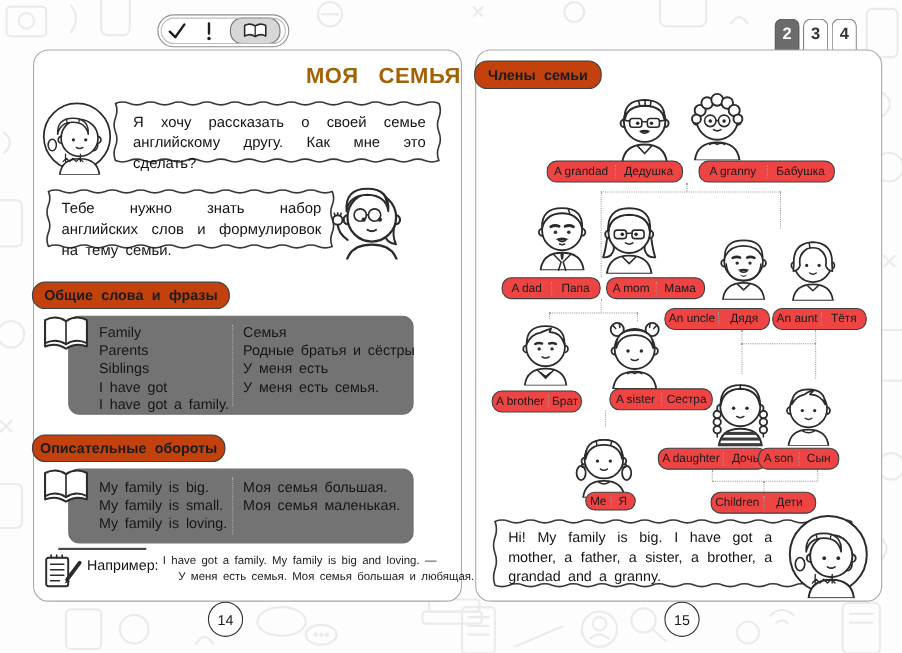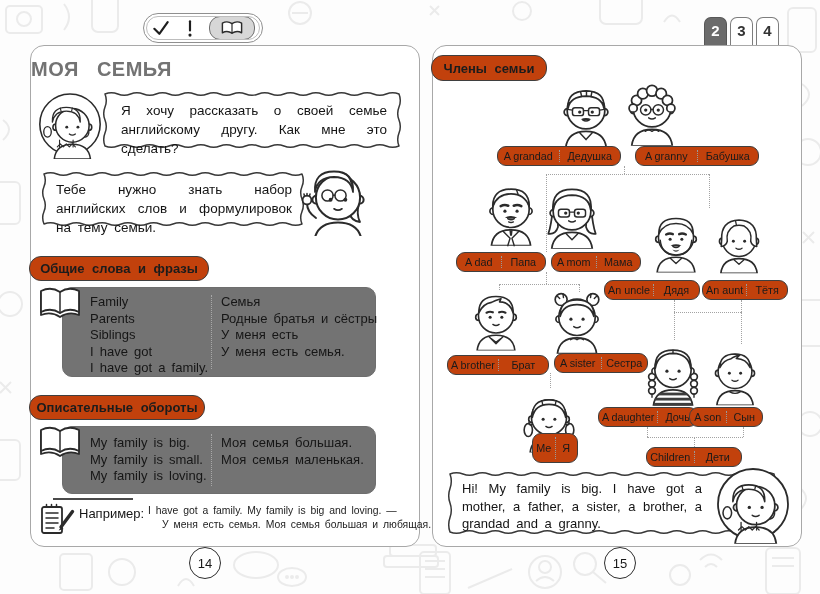--- a/index.html
+++ b/index.html
@@ -18,40 +18,40 @@
             display:flex;align-items:center;justify-content:center;}
   
   .tab{position:absolute;top:17px;width:23px;height:34px;background:#fff;border:1.5px solid #7d7d7d;
        border-bottom:none;border-radius:7px 7px 0 0;display:flex;justify-content:center;z-index:1;
        font-size:15px;font-weight:bold;color:#333;padding-top:4px;box-sizing:border-box;}
   .tab.active{background:#6b6b6b;color:#fff;border-color:#575757;}
   
   .pill{position:absolute;background:#c2410c;border:1.6px solid #3f3f3f;border-radius:12px;display:flex;
         align-items:center;justify-content:center;font-weight:bold;font-size:13px;color:#1c1c1c;
         word-spacing:4px;z-index:3;white-space:nowrap;}
-  .page-title{position:absolute;left:0;right:0;top:12px;text-align:left;font-size:20px;font-weight:bold;
-        letter-spacing:.5px;word-spacing:12px;color:#737373;}
+  .page-title{position:absolute;left:0;right:0;top:12px;text-align:right;font-size:20px;font-weight:bold;
+        letter-spacing:.5px;word-spacing:12px;color:#a16207;}
   
   .wavy{position:absolute;}
   .wavy svg.wv{position:absolute;inset:0;width:100%;height:100%;}
   .wavy .txt{position:relative;z-index:1;font-size:13.5px;line-height:19px;text-align:justify;
              word-spacing:3px;color:#141414;}
   
   .vocab-box{position:absolute;background:#737373;border:1.5px solid #6e6e6e;border-radius:10px;z-index:2;}
   .vdiv{position:absolute;top:7px;bottom:7px;border-left:1.5px dotted #a8a8a8;}
   .vcol{position:absolute;font-size:13px;line-height:16.5px;color:#161616;white-space:nowrap;word-spacing:2.5px;}
   .vcol div{height:16.5px;}
   .bk-ic{position:absolute;z-index:3;}
   
   .ex-rule{position:absolute;height:2px;background:#4a4a4a;z-index:3;}
   .ex-label{position:absolute;font-size:13px;color:#161616;z-index:3;}
   .ex-text{position:absolute;font-size:10.4px;line-height:13.5px;color:#222;z-index:3;word-spacing:2px;white-space:nowrap;}
   .ex-text .l2{padding-left:14px;}
   
-  .vlabel{position:absolute;background:#c2410c;border:1.4px solid #3f3f3f;border-radius:9px;display:flex;
+  .vlabel{position:absolute;background:#ef4444;border:1.4px solid #3f3f3f;border-radius:9px;display:flex;
           align-items:stretch;font-size:10.8px;color:#1a1a1a;z-index:3;box-sizing:border-box;text-align:center;}
   .vlabel .cell{flex:1;display:flex;align-items:center;justify-content:center;padding:0 3px;white-space:nowrap;}
   .vlabel .sep{border-left:1.3px dotted #9a9a9a;margin:3px 0;}
   .dotv{position:absolute;border-left:1.4px dotted #a3a3a3;width:0;z-index:1;}
   .doth{position:absolute;border-top:1.4px dotted #a3a3a3;height:0;z-index:1;}
   .avatar{position:absolute;z-index:2;}
   
   .ln{stroke:#2b2b2b;stroke-width:1.8;fill:#fff;stroke-linecap:round;stroke-linejoin:round;}
   .thin{stroke:#2b2b2b;stroke-width:1.5;fill:none;stroke-linecap:round;stroke-linejoin:round;}
   
@@ -390,21 +390,21 @@
     <svg class="avatar" style="left:116px;top:242px;width:56px;height:66px" viewBox="0 0 60 70">
       <g class="ln" stroke-width="1.6">
           <circle cx="13" cy="12" r="6.4"></circle>
           <circle cx="47" cy="12" r="6.4"></circle>
         </g>
       <path d="M9 8.5 L11.5 11 M15 6 L15.5 10 M45 6 L44.5 10 M51 8.5 L48.5 11" class="thin" stroke-width="1.2"></path>
       <use href="#av-base"></use>
       <path d="M12 30 Q11 12.5 30 12.5 Q49 12.5 48 30 Q44.5 17.5 30 17.5 Q15.5 17.5 12 30 Z" class="ln"></path>
       <path d="M23 55 Q26.5 52.5 30 55 Q33.5 52.5 37 55" class="thin"></path>
     </svg>
-    <div class="vlabel" style="left:14px;top:309px;width:102px;height:20px">
+    <div class="vlabel" style="left:14px;top:309px;width:82px;height:20px">
       <span class="cell">A brother</span>
       <span class="sep"></span>
       <span class="cell">Брат</span>
     </div>
     <div class="vlabel" style="left:121px;top:307px;width:94px;height:20px">
       <span class="cell">A sister</span>
       <span class="sep"></span>
       <span class="cell">Сестра</span>
     </div>
 
@@ -449,21 +449,21 @@
           <ellipse cx="7" cy="45" rx="4.6" ry="7.2"></ellipse>
           <ellipse cx="53" cy="45" rx="4.6" ry="7.2"></ellipse>
         </g>
       <circle cx="9.5" cy="37.5" r="2" class="thin" stroke-width="1.2"></circle>
         <circle cx="50.5" cy="37.5" r="2" class="thin" stroke-width="1.2"></circle>
       <use href="#av-base"></use>
       <path d="M11.5 31 Q10.5 11.5 30 11.5 Q49.5 11.5 48.5 31 Q45.5 16.5 30 16.5 Q14.5 16.5 11.5 31 Z" class="ln"></path>
       <path d="M22 12.5 L23 16.5 M38 12.5 L37 16.5" class="thin" stroke-width="1.2"></path>
       <path d="M25 54.5 Q30 57.5 35 54.5" class="thin"></path>
     </svg>
-    <div class="vlabel" style="left:99px;top:387px;width:46px;height:30px">
+    <div class="vlabel" style="left:99px;top:401px;width:46px;height:17px">
       <span class="cell">Me</span>
       <span class="sep"></span>
       <span class="cell">Я</span>
     </div>
     <div class="vlabel" style="left:213px;top:401px;width:96px;height:20px">
       <span class="cell">Children</span>
       <span class="sep"></span>
       <span class="cell">Дети</span>
     </div>
 

